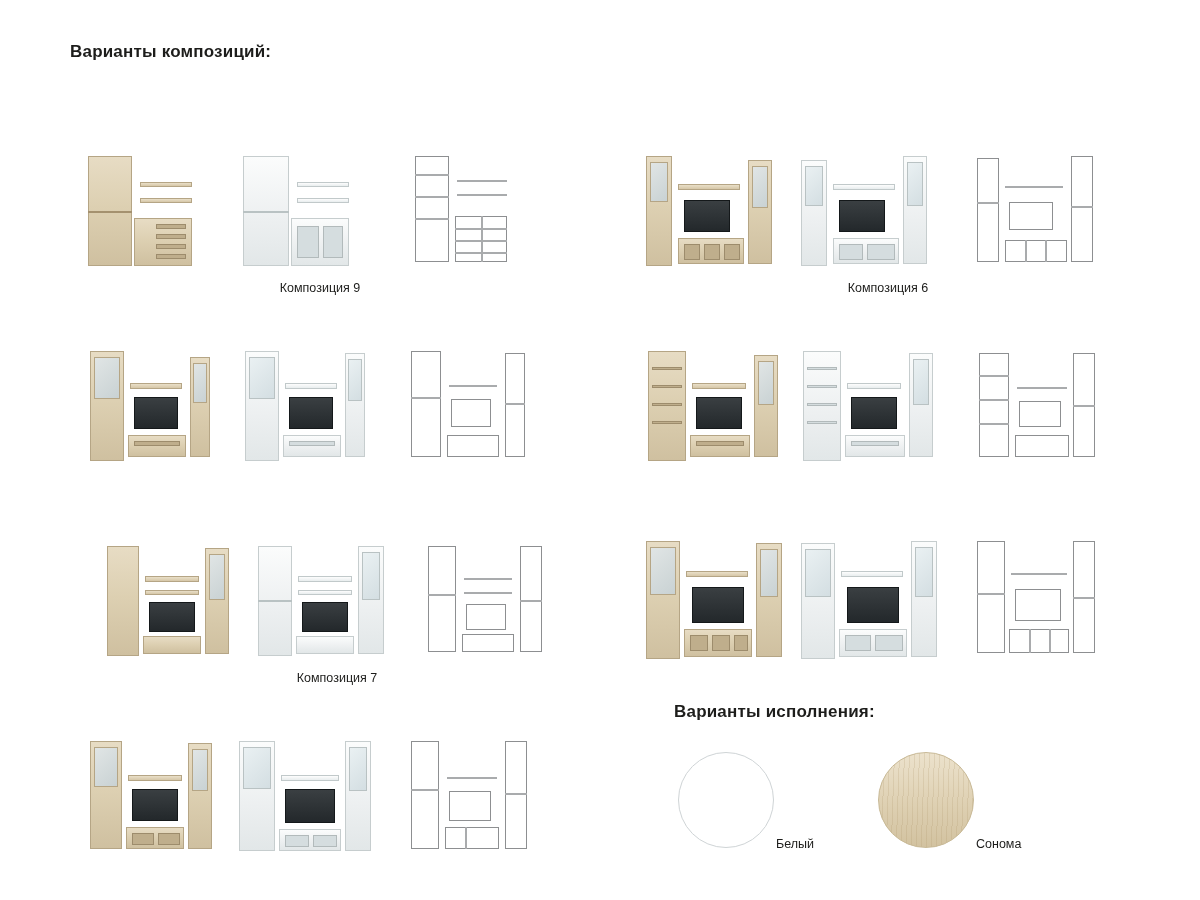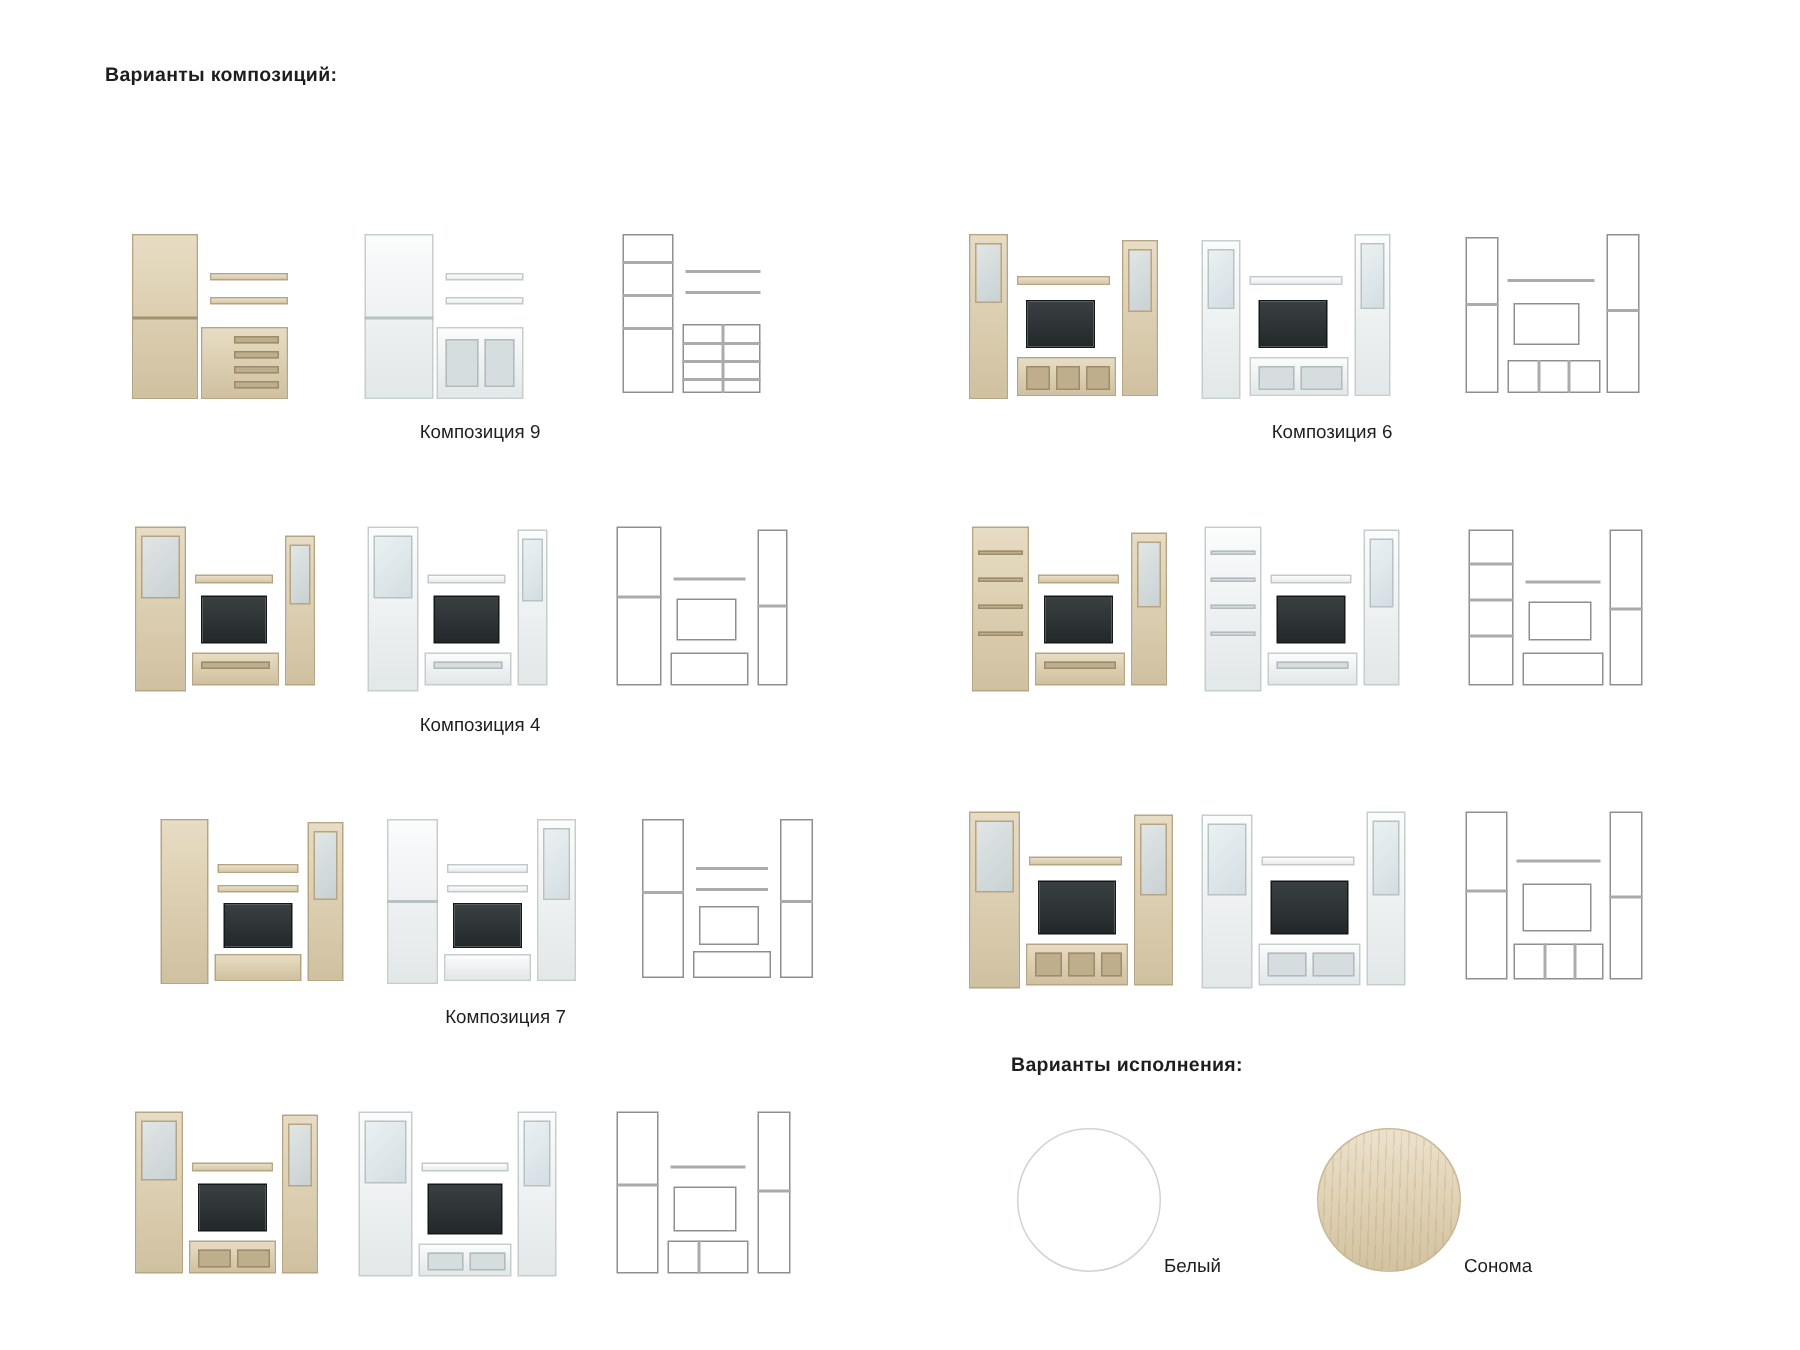--- a/index.html
+++ b/index.html
@@ -15,21 +15,21 @@
     color: #231f20;
     overflow: hidden;
   }
   .page {
     position: relative;
     width: 1200px;
     height: 900px;
   }
   .section-title {
     position: absolute;
-    font-size: 13px;
+    font-size: 17px;
     font-weight: bold;
     letter-spacing: 0.2px;
     color: #1d1d1b;
   }
   #title-compositions { left: 70px; top: 42px; }
   #title-finishes { left: 674px; top: 702px; }
 
   .composition {
     position: absolute;
     width: 520px;
@@ -228,21 +228,20 @@
     </div>
     <div class="variant v3" style="width:125px;height:115px;">
       <div class="unit wire" style="left:6px;top:0;width:30px;height:106px;"></div>
       <div class="unit wire-thin" style="left:6px;top:46px;width:30px;height:1px;"></div>
       <div class="unit wire-thin" style="left:44px;top:34px;width:48px;height:1px;"></div>
       <div class="unit wire" style="left:46px;top:48px;width:40px;height:28px;"></div>
       <div class="unit wire" style="left:42px;top:84px;width:52px;height:22px;"></div>
       <div class="unit wire" style="left:100px;top:2px;width:20px;height:104px;"></div>
       <div class="unit wire-thin" style="left:100px;top:52px;width:20px;height:1px;"></div>
     </div>
-    <div class="comp-label">Композиция 4</div>
   </div>
 
   <div class="composition" style="left:628px; top:305px;">
     <div class="variant v1" style="width:145px;height:115px;">
       <div class="unit oak" style="left:10px;top:0;width:38px;height:110px;"></div>
       <div class="unit niche-oak" style="left:14px;top:16px;width:30px;height:3px;"></div>
       <div class="unit niche-oak" style="left:14px;top:34px;width:30px;height:3px;"></div>
       <div class="unit niche-oak" style="left:14px;top:52px;width:30px;height:3px;"></div>
       <div class="unit niche-oak" style="left:14px;top:70px;width:30px;height:3px;"></div>
       <div class="unit shelf-oak" style="left:54px;top:32px;width:54px;height:6px;"></div>

